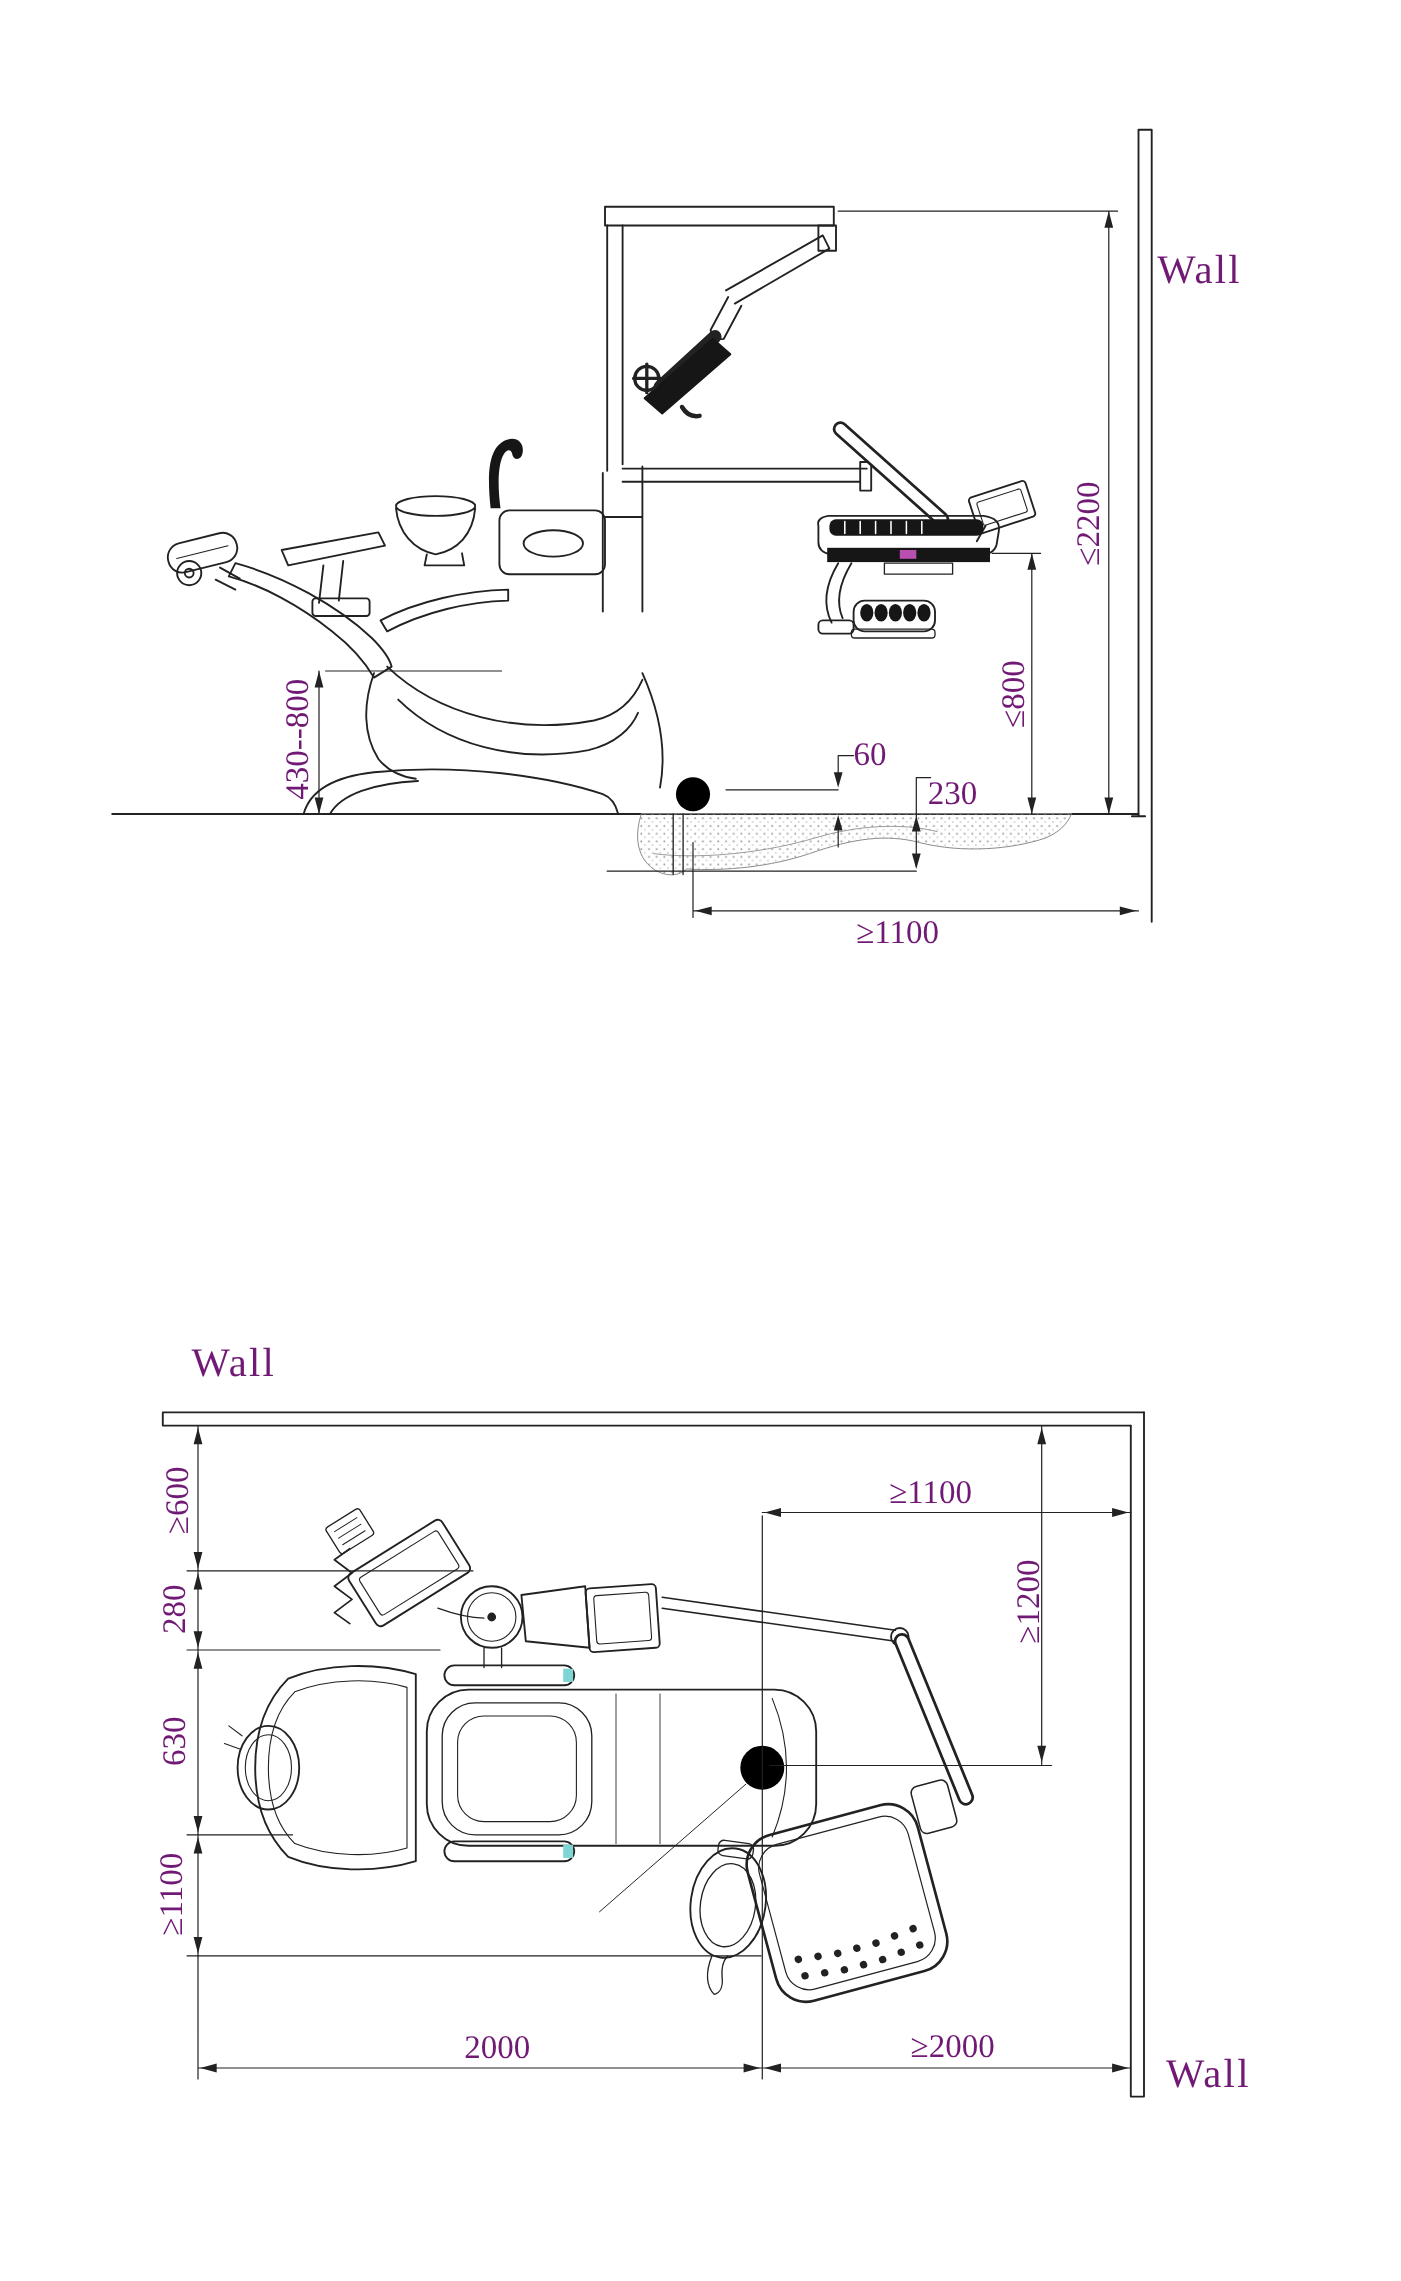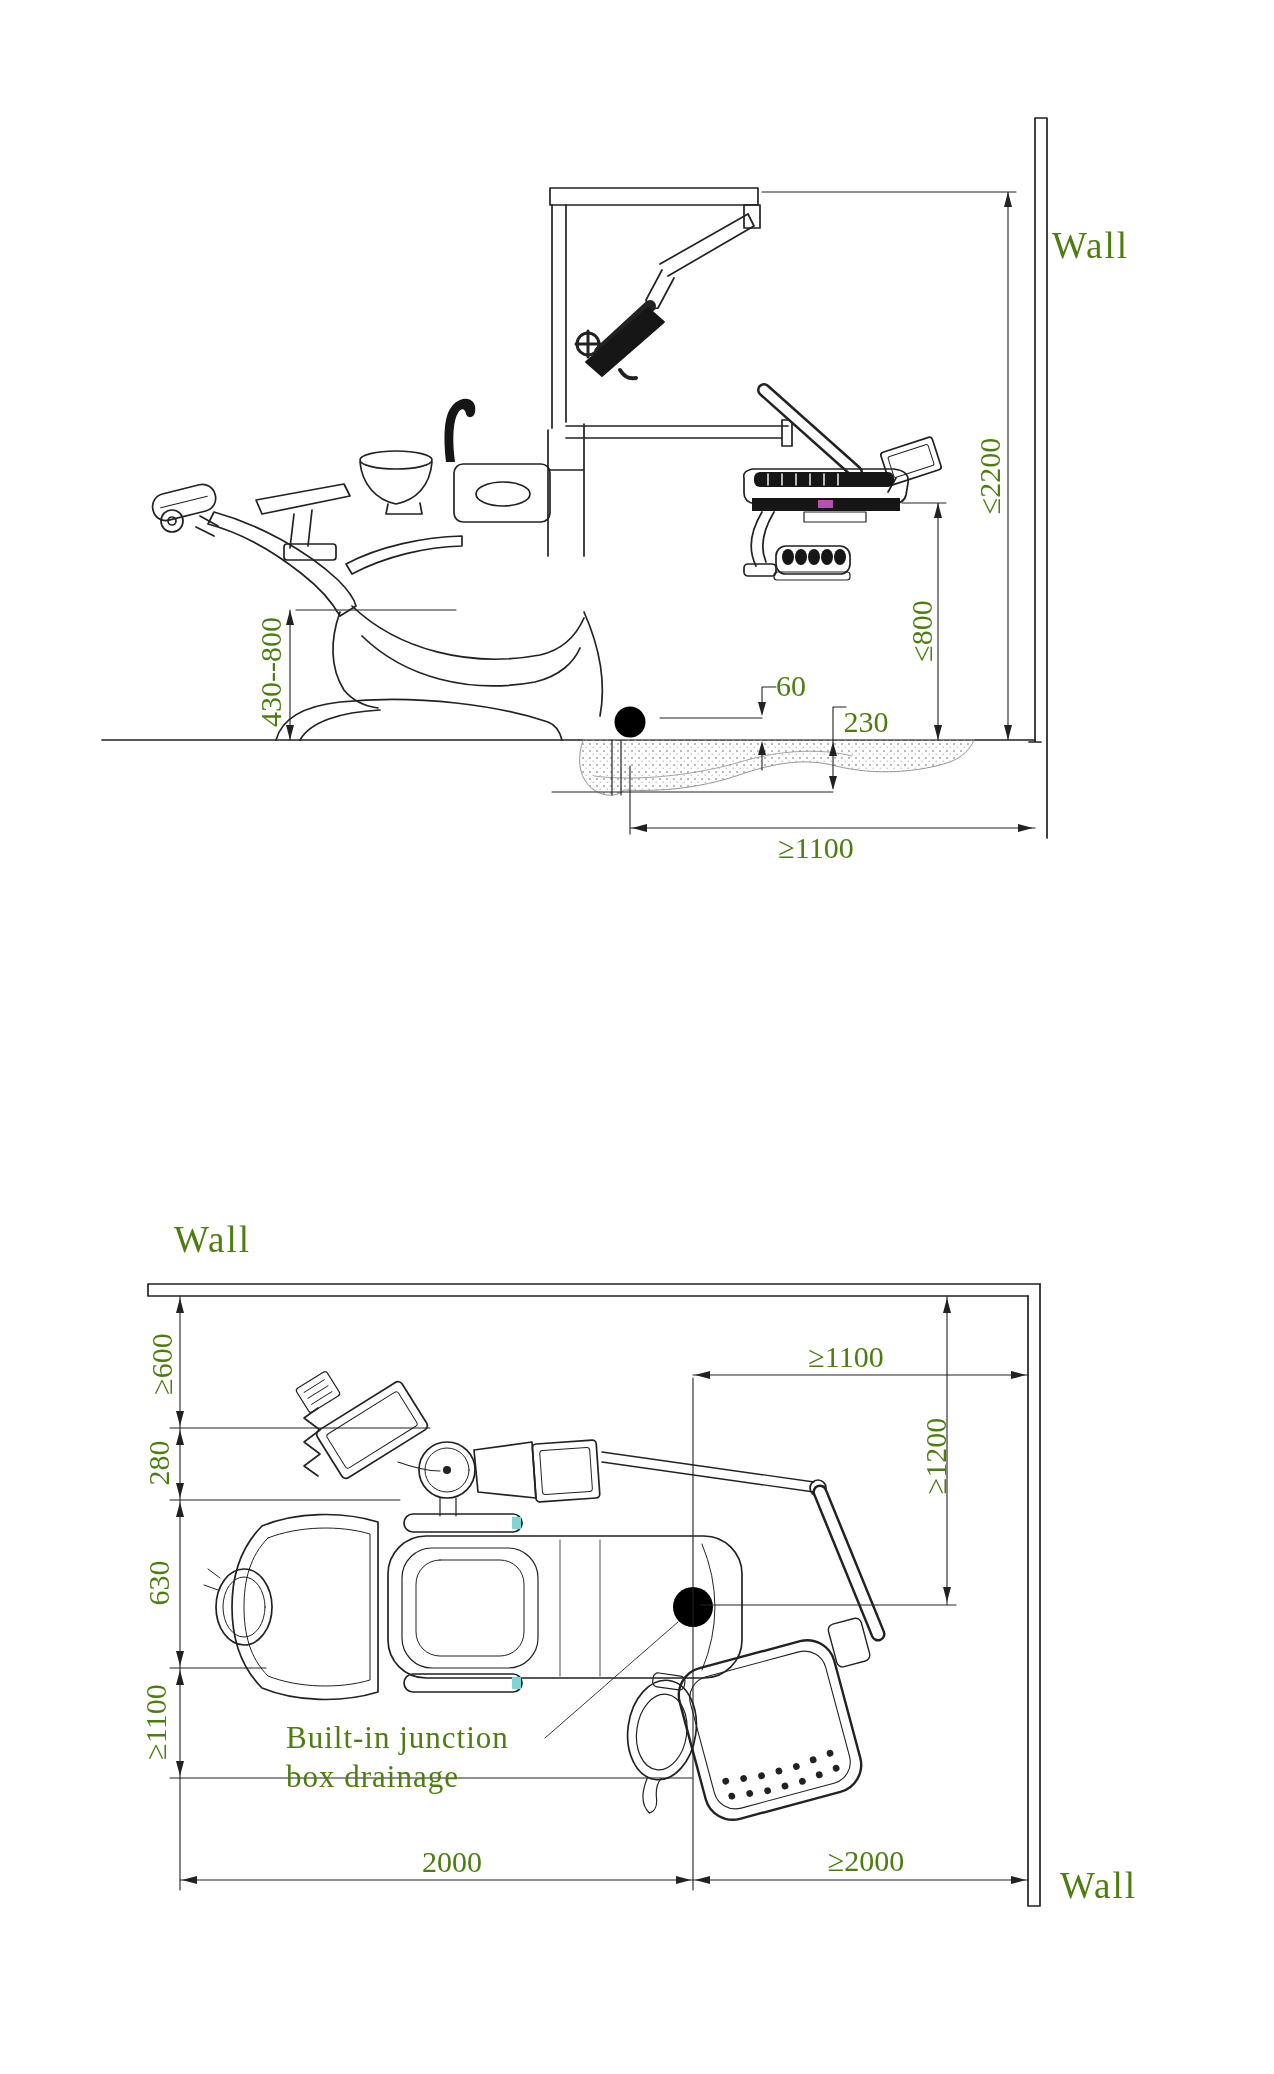--- a/index.html
+++ b/index.html
@@ -1,17 +1,17 @@
 <!DOCTYPE html>
 <html><head>
 <meta charset="utf-8">
 <style>
   html,body{margin:0;padding:0;background:#ffffff;}
   .page{position:relative;width:1274px;height:2074px;background:#fff;overflow:hidden;
-        font-family:"Liberation Serif","DejaVu Serif",serif;color:#4d7c0f;}
+        font-family:"Liberation Serif","DejaVu Serif",serif;color:#701a75;}
   svg{position:absolute;left:0;top:0;}
   .lbl{position:absolute;white-space:nowrap;font-size:30px;transform:translate(-50%,-50%);}
   .lbl.rot{transform:translate(-50%,-50%) rotate(-90deg);}
   .wall-lbl{position:absolute;white-space:nowrap;font-size:37px;letter-spacing:2px;}
   .note{position:absolute;white-space:nowrap;font-size:31px;line-height:39px;letter-spacing:1px;}
 </style>
 </head>
 <body>
 
 <div class="page">
@@ -259,18 +259,14 @@
   <div class="lbl rot" style="left:162px;top:1364px">≥600</div>
   <div class="lbl rot" style="left:159px;top:1463px">280</div>
   <div class="lbl rot" style="left:159px;top:1583px">630</div>
   <div class="lbl rot" style="left:156px;top:1722px">≥1100</div>
   <div class="lbl" style="left:846px;top:1357px">≥1100</div>
   <div class="lbl rot" style="left:936px;top:1456px">≥1200</div>
   <div class="lbl" style="left:452px;top:1862px">2000</div>
   <div class="lbl" style="left:866px;top:1861px">≥2000</div>
   <div class="wall-lbl" style="left:1060px;top:1864px">Wall</div>
 
-  <div class="note" style="left:286px;top:1718px">
-    <div>Built-in junction</div>
-    <div>box drainage</div>
-  </div>
 
 </div>
 
 </body></html>

